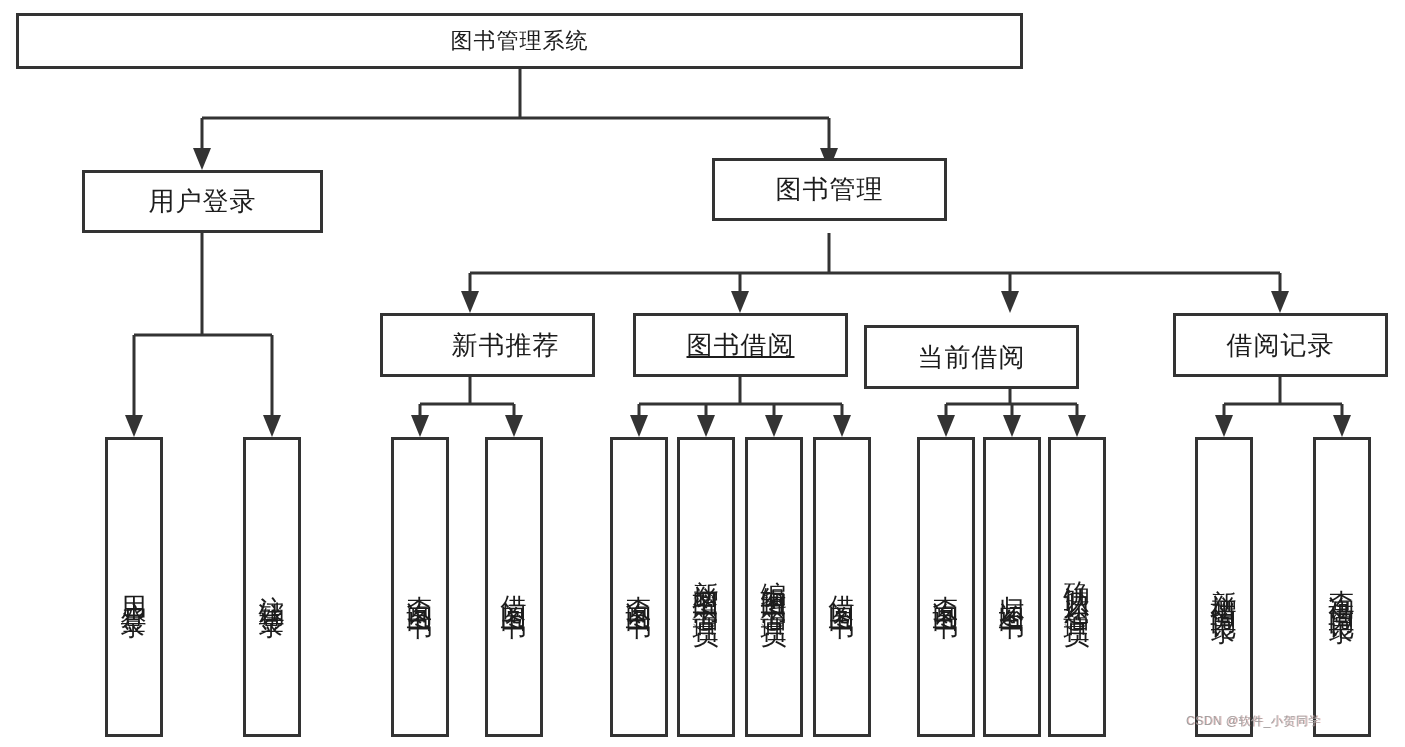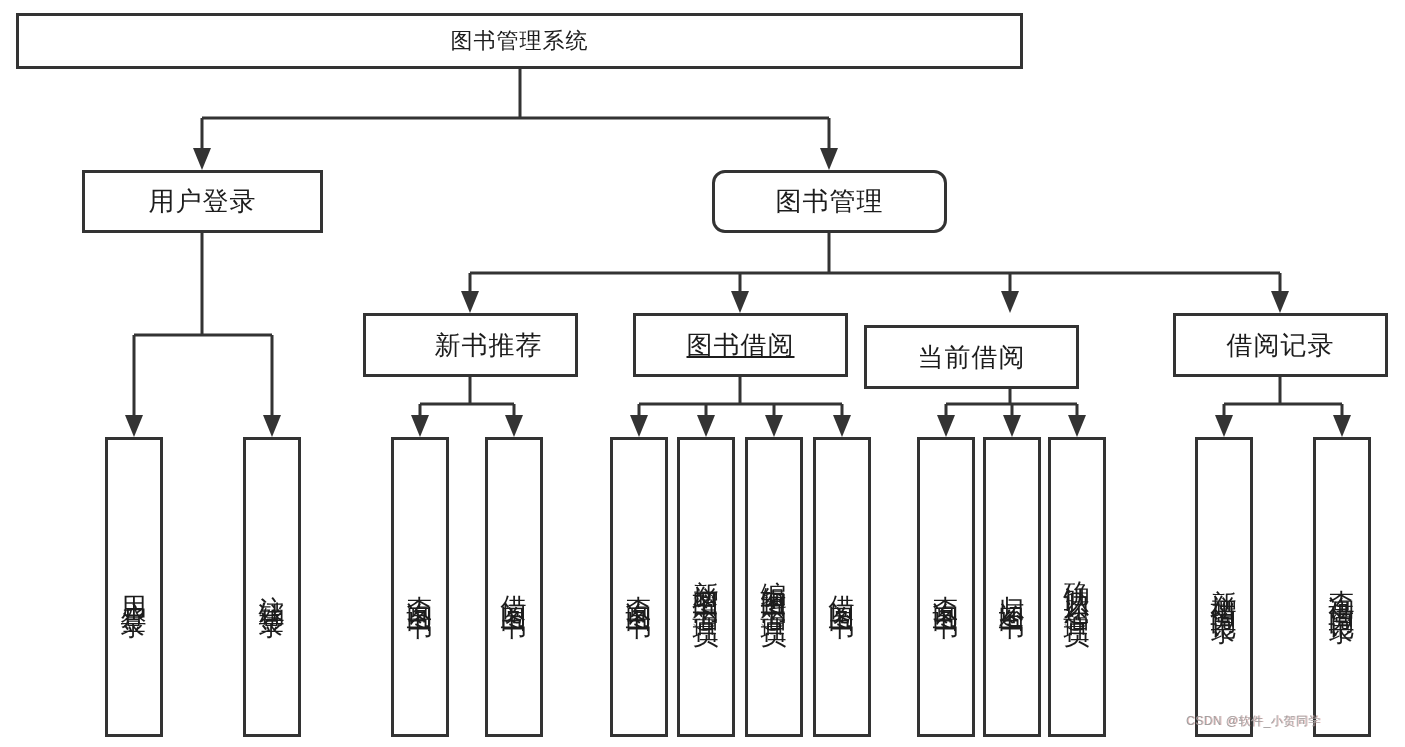--- a/index.html
+++ b/index.html
@@ -99,23 +99,23 @@
     <polygon points="937,415 955,415 946,437"></polygon>
     <polygon points="1003,415 1021,415 1012,437"></polygon>
     <polygon points="1068,415 1086,415 1077,437"></polygon>
     <polygon points="1215,415 1233,415 1224,437"></polygon>
     <polygon points="1333,415 1351,415 1342,437"></polygon>
   </svg>
 
   <div class="box root-box" style="left:16px; top:13px; width:1007px; height:56px;">图书管理系统</div>
 
   <div class="box branch-box" style="left:82px; top:170px; width:241px; height:63px;">用户登录</div>
-  <div class="box branch-box" style="left:712px; top:170px; width:235px; height:63px;border-radius:13px;">图书管理</div>
+  <div class="box branch-box" style="left:712px; top:158px; width:235px; height:63px;">图书管理</div>
 
-  <div class="box branch-box" style="left:363px; top:313px; width:215px; height:64px;padding-left:36px;">新书推荐</div>
+  <div class="box branch-box" style="left:380px; top:313px; width:215px; height:64px;padding-left:36px;">新书推荐</div>
   <div class="box branch-box" style="left:633px; top:313px; width:215px; height:64px;text-decoration:underline;">图书借阅</div>
   <div class="box branch-box" style="left:864px; top:313px; width:215px; height:64px;margin-top:12px;">当前借阅</div>
   <div class="box branch-box" style="left:1173px; top:313px; width:215px; height:64px;">借阅记录</div>
 
   <div class="box leaf-box" style="left:105px; top:437px; width:58px; height:300px;">用户登录</div>
   <div class="box leaf-box" style="left:243px; top:437px; width:58px; height:300px;">注销登录</div>
 
   <div class="box leaf-box" style="left:391px; top:437px; width:58px; height:300px;">查询图书</div>
   <div class="box leaf-box" style="left:485px; top:437px; width:58px; height:300px;">借阅图书</div>
 

